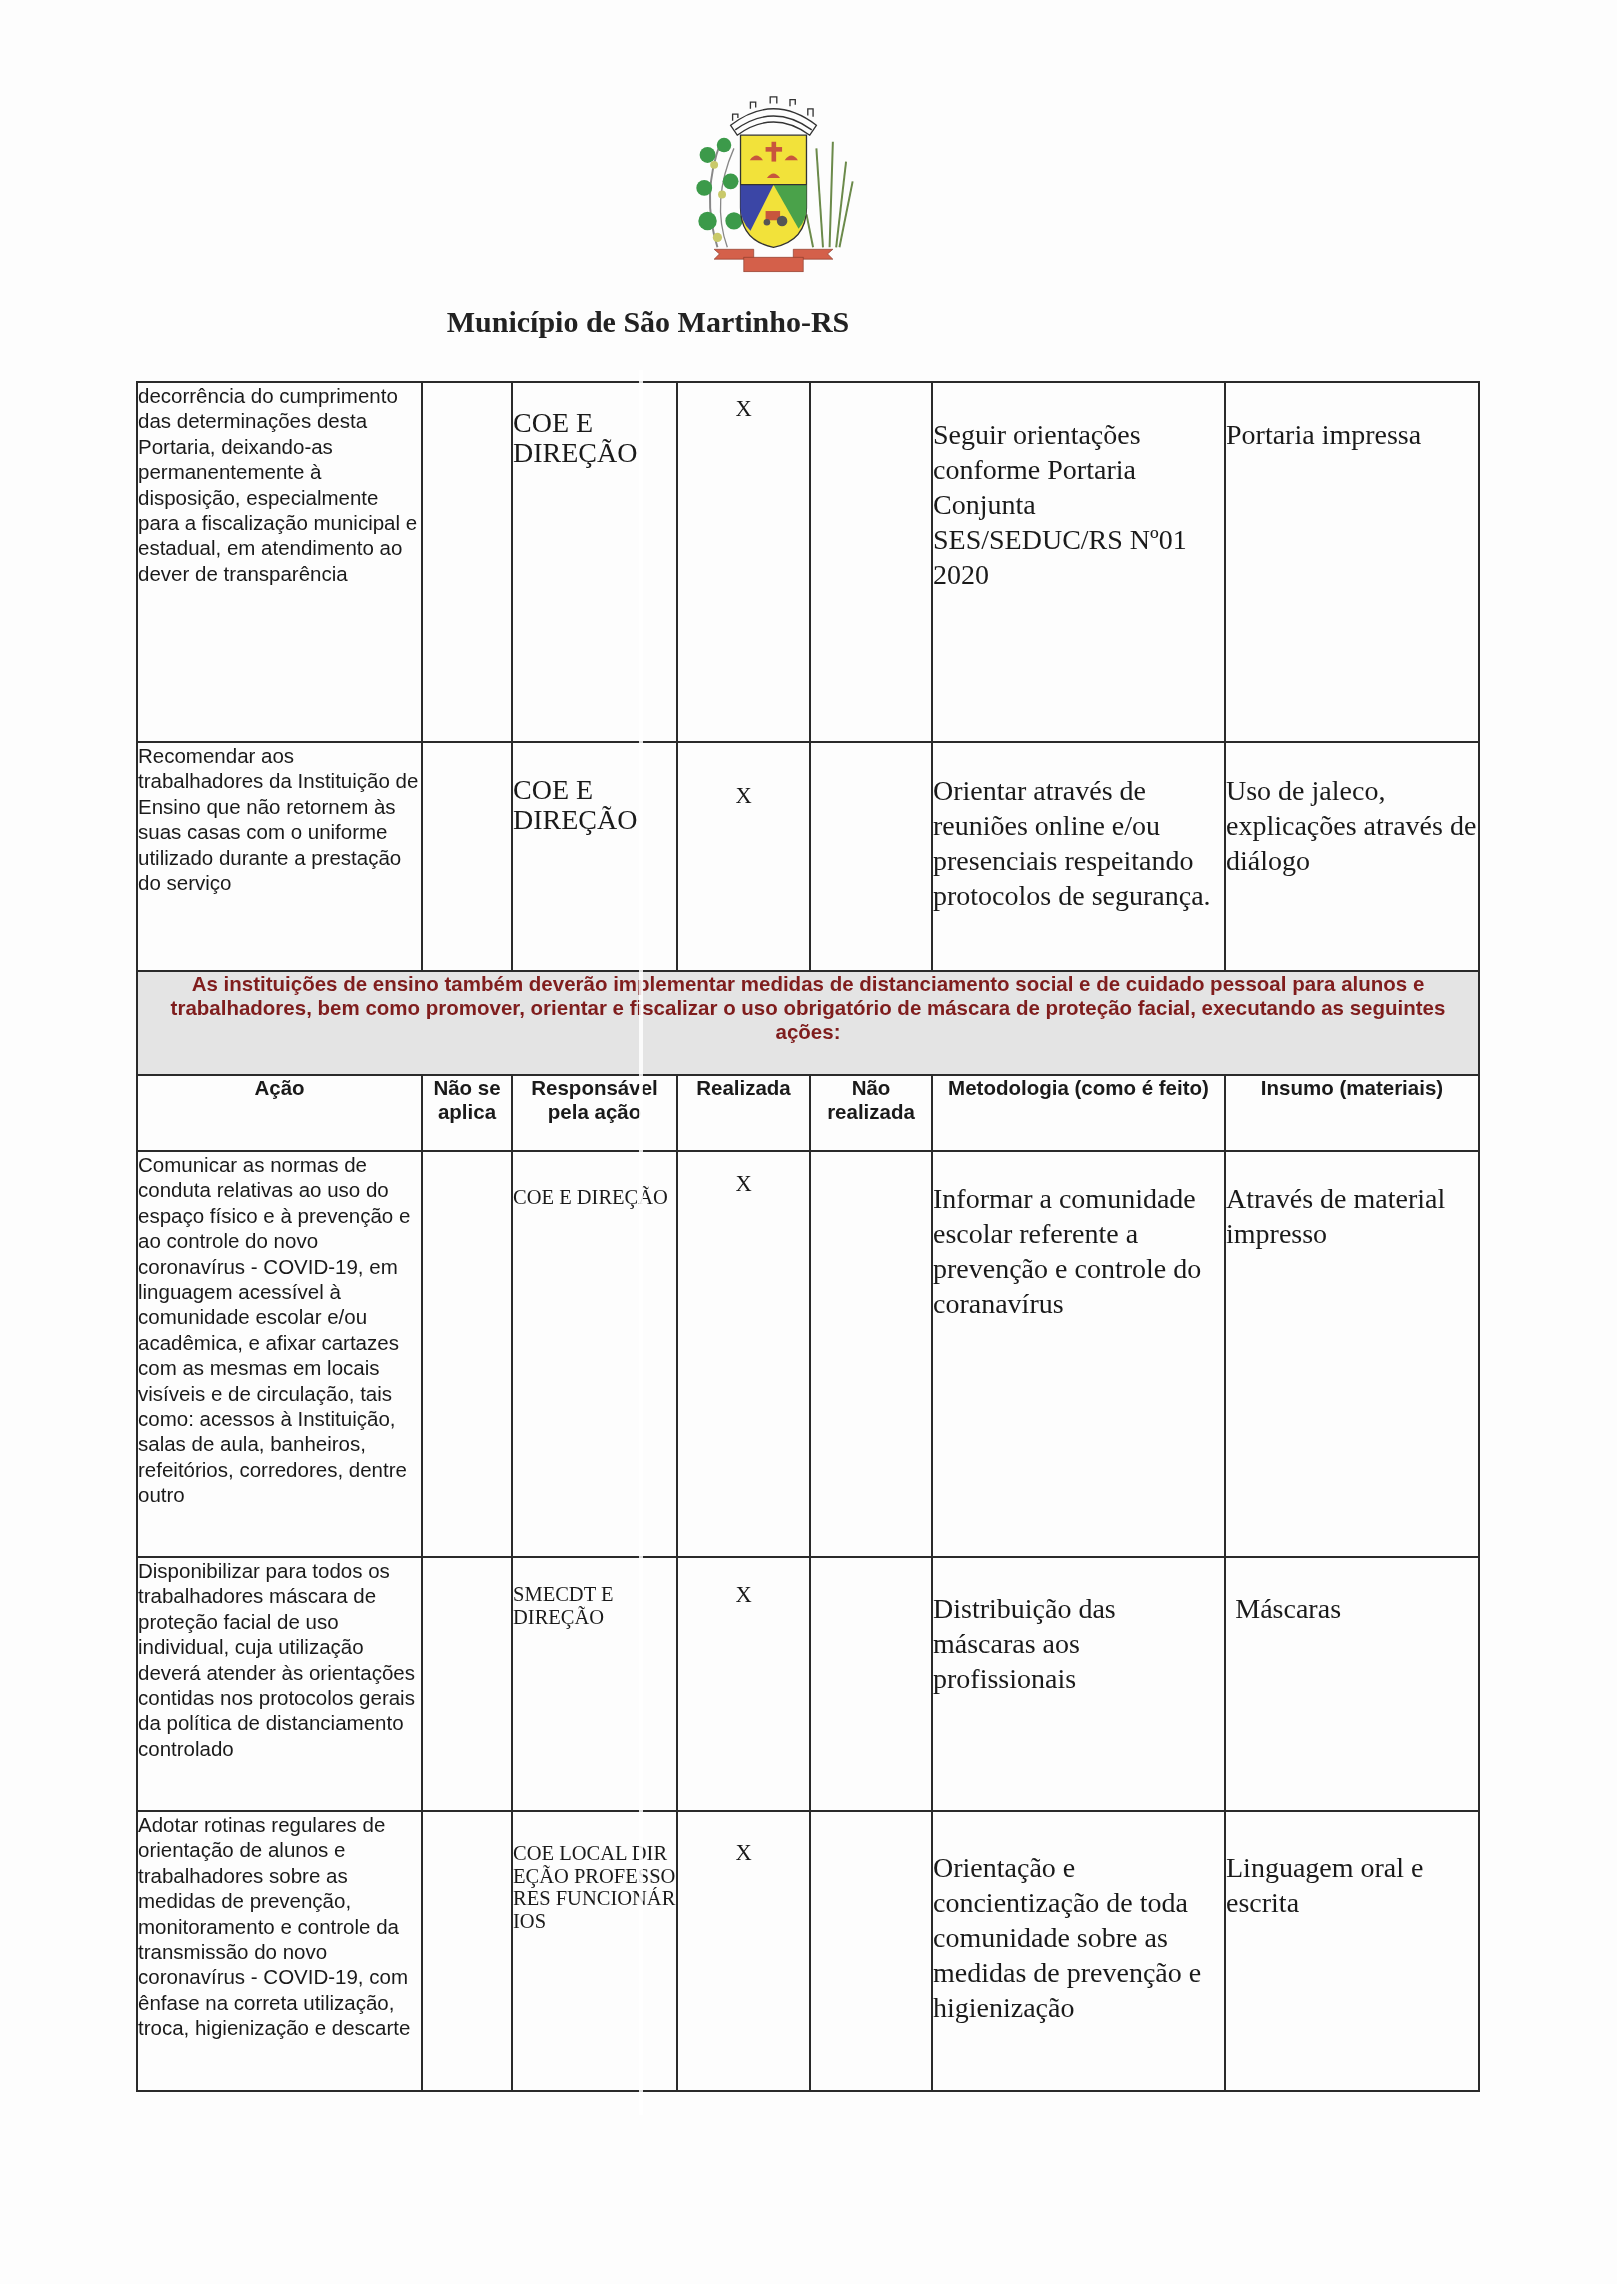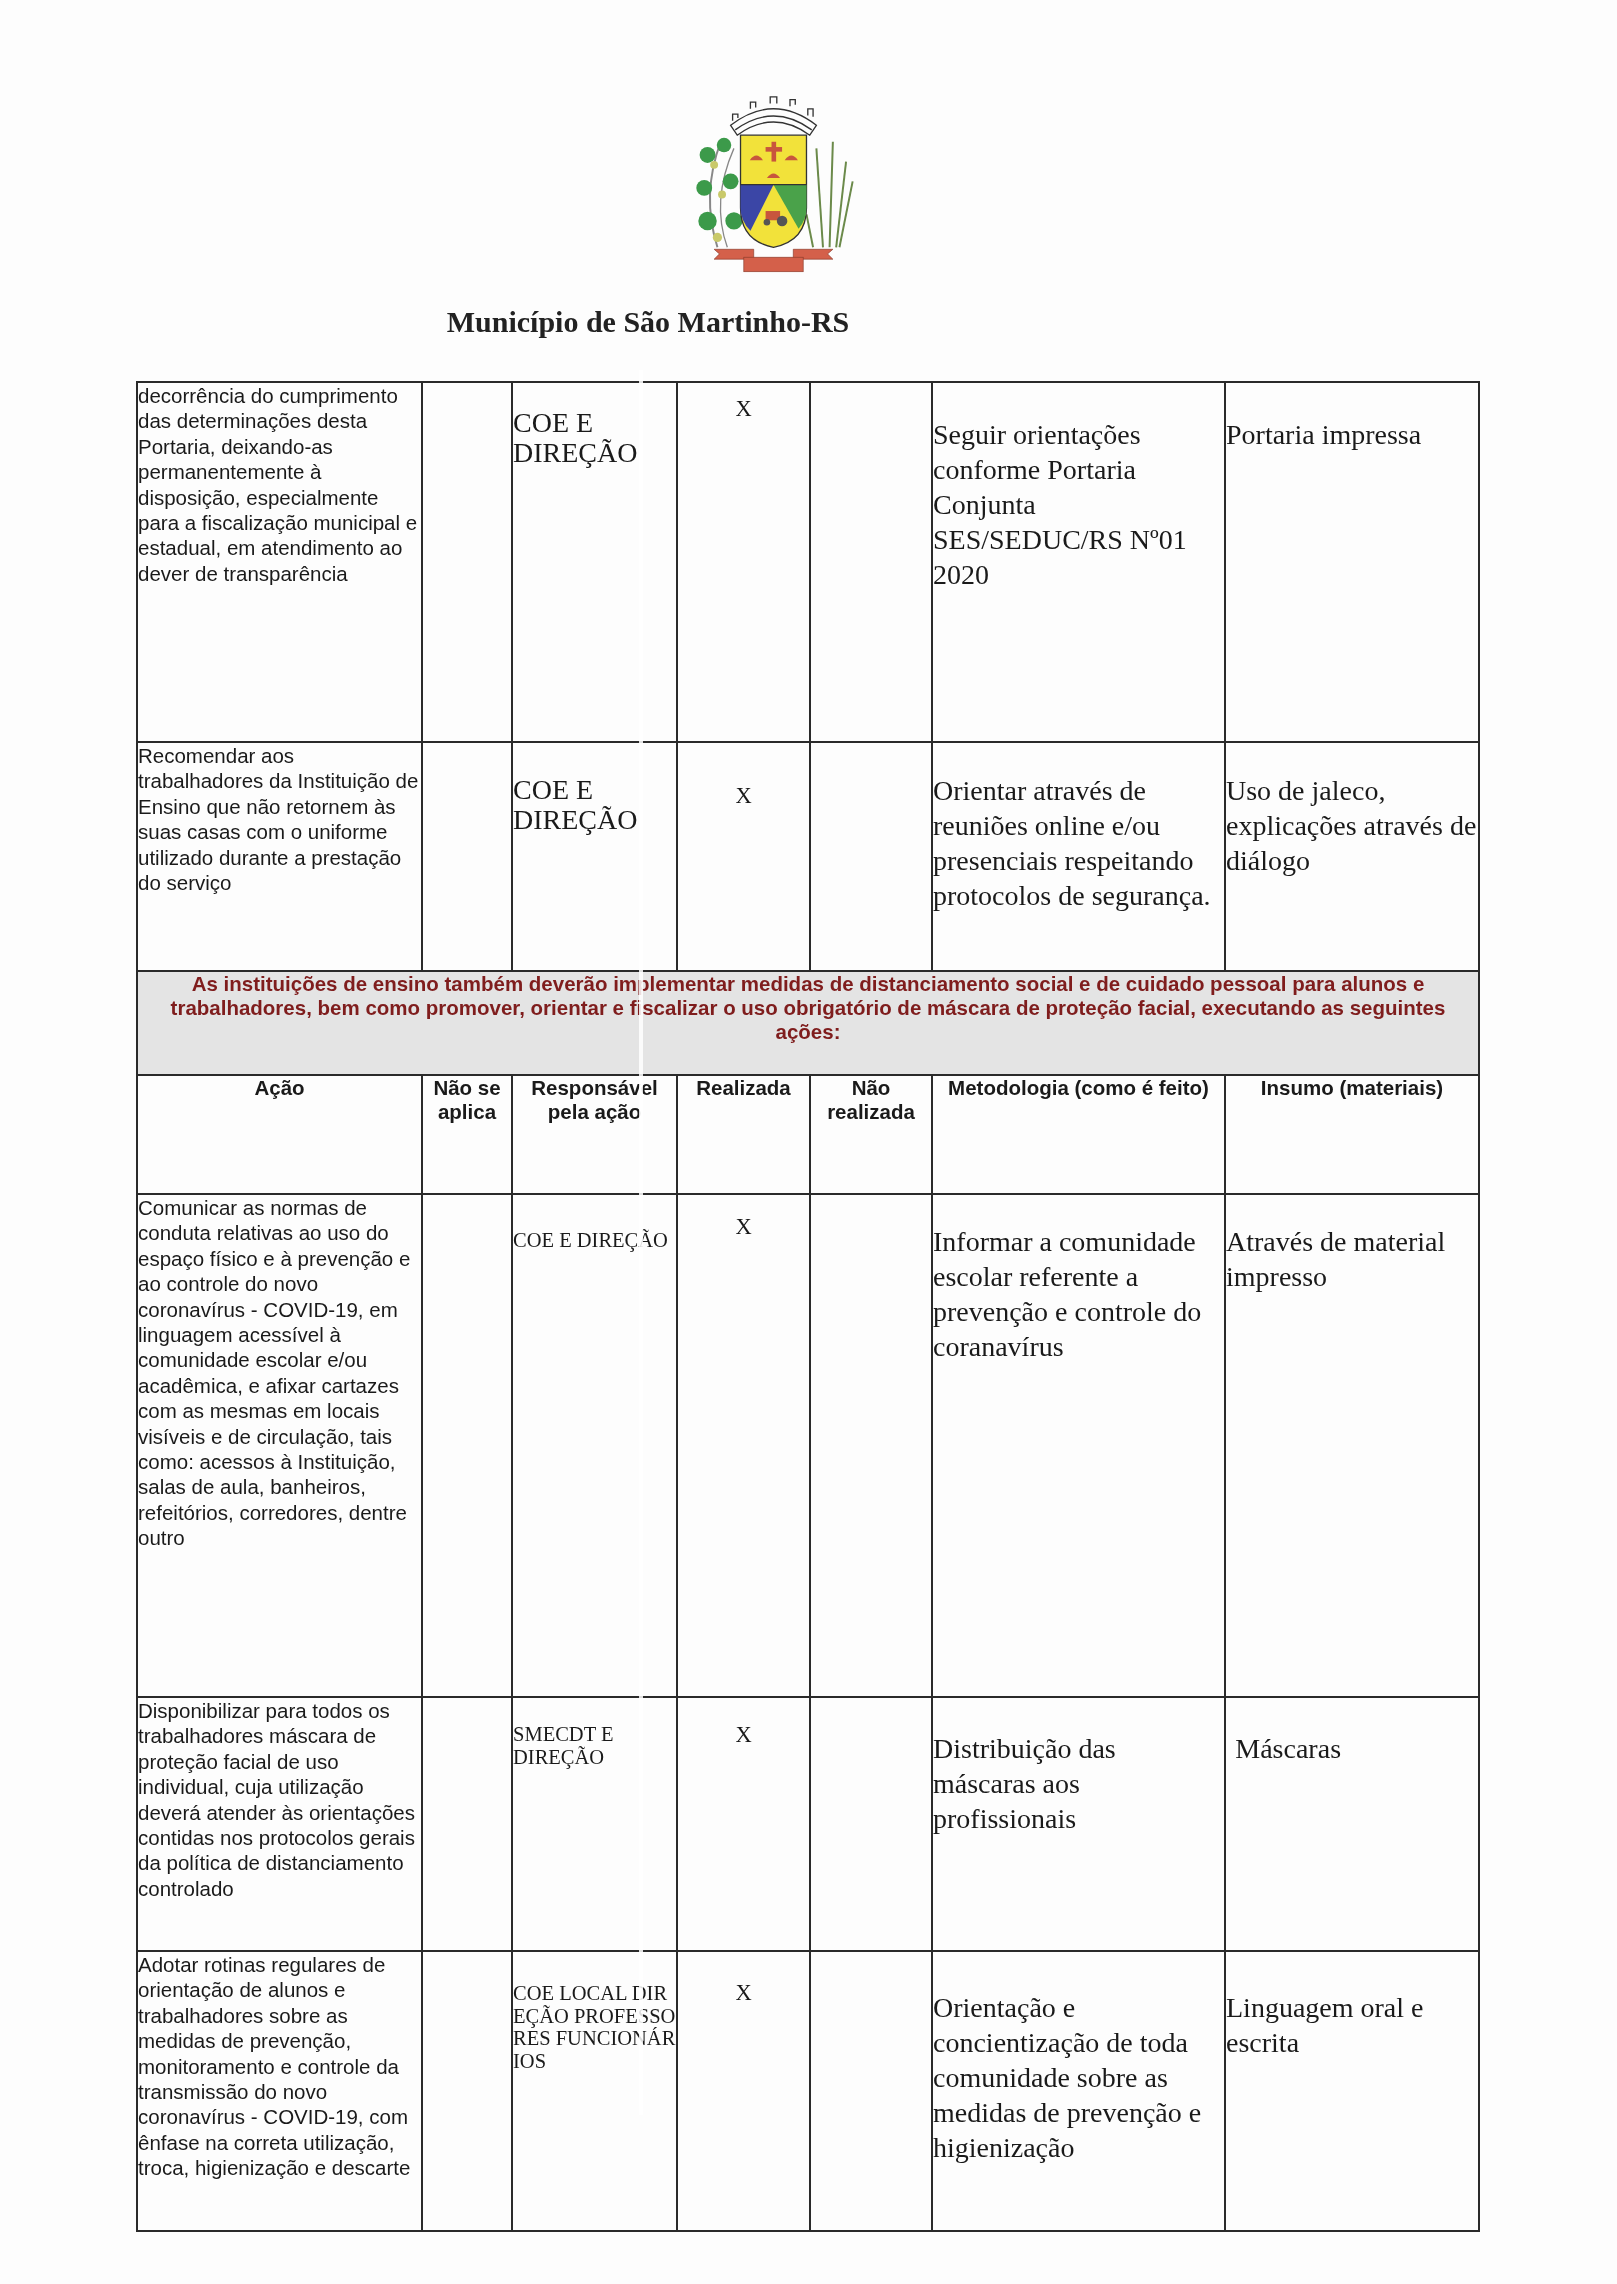--- a/index.html
+++ b/index.html
@@ -34,22 +34,22 @@
   .serif-big { font-family: "Liberation Serif", serif; font-size: 28px; line-height: 35px; padding: 25px 2.6px 0 1.3px; }
   .band td {
     background: #e4e4e4; text-align: center; font-weight: bold; font-size: 20.5px; line-height: 24px;
     padding: 18.5px 13.2px 13.2px 13.2px; vertical-align: middle; color: #7f1d1d;
   }
   .hdr td { text-align: center; vertical-align: middle; font-weight: bold; font-size: 20.5px; line-height: 24px; padding: 5.3px 2.6px; }
 
   .r1 { height: 360px; }
   .r2 { height: 229px; }
   .band { height: 104px; }
-  .hdr { height: 119px; }
-  .r3 { height: 503px; }
+  .hdr { height: 76px; }
+  .r3 { height: 406px; }
   .r4 { height: 254px; }
   .r5 { height: 280px; }
   .scan-gap { position: absolute; left: 639px; top: 370px; width: 4px; height: 1745px; background: rgba(255,255,255,0.85); }
 </style>
 </head>
 <body>
 
 <svg class="logo" viewBox="0 0 280 285">
   <g fill="none" stroke="#333" stroke-width="2">
     <path d="M75 55 Q140 5 205 55 L195 70 Q140 30 85 70 Z"></path>

